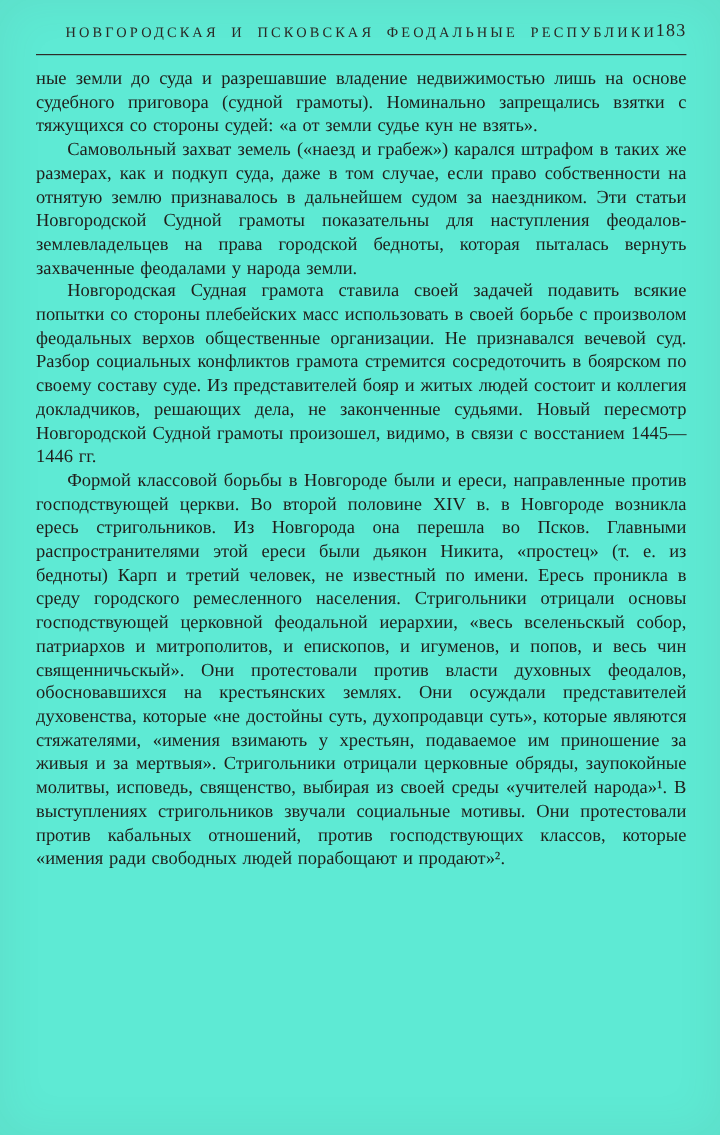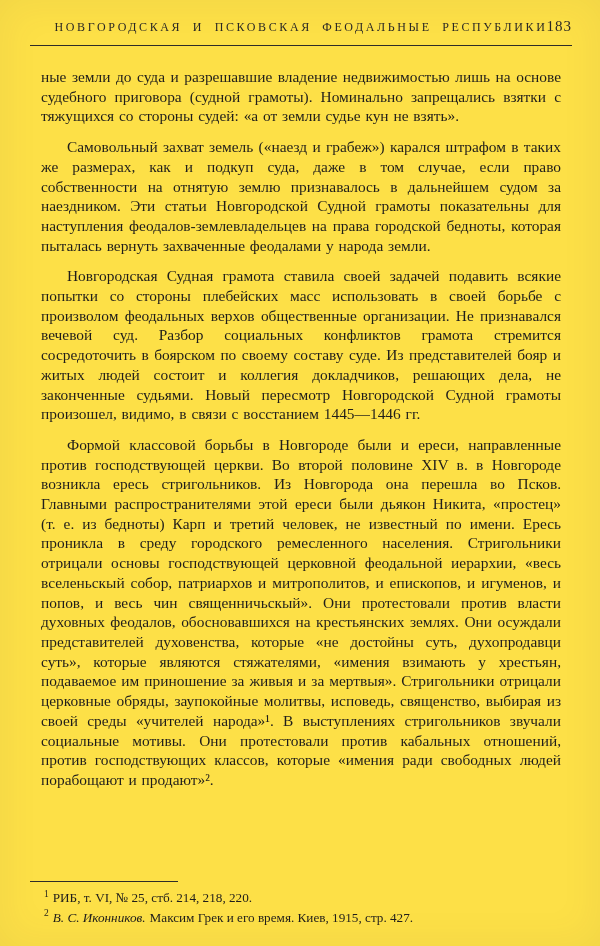--- a/index.html
+++ b/index.html
@@ -7,21 +7,21 @@
     padding: 0;
     background: #d8d5cf;
   }
   .book-page {
     position: relative;
     width: 600px;
     height: 946px;
     box-sizing: border-box;
     margin: 0 auto;
     padding: 16px 28px 18px 30px;
-    background: #fde047;
+    background: #5eead4;
     color: #201e1b;
     font-family: "Liberation Serif", "DejaVu Serif", serif;
     display: flex;
     flex-direction: column;
     overflow: hidden;
     box-shadow: inset 0 0 40px rgba(90,80,60,0.08);
   }
   .page-header {
     position: relative;
     height: 22px;
@@ -53,21 +53,21 @@
   .body-text {
     flex: 1 1 auto;
     font-size: 15.4px;
     line-height: 19.7px;
     text-align: justify;
     hyphens: auto;
     -webkit-hyphens: auto;
     word-spacing: 1px;
   }
   .para {
-    margin: 11px;
+    margin: 0;
     text-indent: 26px;
   }
   .para.first {
     text-indent: 0;
   }
   .footnotes {
     flex: 0 0 auto;
     margin-top: auto;
   }
   .footnote-rule {
@@ -105,23 +105,14 @@
 
   <hr class="header-rule">
 
   <main class="body-text">
     <p class="para first">ные земли до суда и разрешавшие владение недвижимостью лишь на основе судебного приговора (судной грамоты). Номинально запрещались взятки с тяжущихся со стороны судей: «а от земли судье кун не взять».</p>
     <p class="para">Самовольный захват земель («наезд и грабеж») карался штрафом в таких же размерах, как и подкуп суда, даже в том случае, если право собственности на отнятую землю признавалось в дальнейшем судом за наездником. Эти статьи Новгородской Судной грамоты показательны для наступления феодалов-землевладельцев на права городской бедноты, которая пыталась вернуть захваченные феодалами у народа земли.</p>
     <p class="para">Новгородская Судная грамота ставила своей задачей подавить всякие попытки со стороны плебейских масс использовать в своей борьбе с произволом феодальных верхов общественные организации. Не признавался вечевой суд. Разбор социальных конфликтов грамота стремится сосредоточить в боярском по своему составу суде. Из представителей бояр и житых людей состоит и коллегия докладчиков, решающих дела, не законченные судьями. Новый пересмотр Новгородской Судной грамоты произошел, видимо, в связи с восстанием 1445—1446 гг.</p>
     <p class="para">Формой классовой борьбы в Новгороде были и ереси, направленные против господствующей церкви. Во второй половине XIV в. в Новгороде возникла ересь стригольников. Из Новгорода она перешла во Псков. Главными распространителями этой ереси были дьякон Никита, «простец» (т. е. из бедноты) Карп и третий человек, не известный по имени. Ересь проникла в среду городского ремесленного населения. Стригольники отрицали основы господствующей церковной феодальной иерархии, «весь вселеньскый собор, патриархов и митрополитов, и епископов, и игуменов, и попов, и весь чин священничьскый». Они протестовали против власти духовных феодалов, обосновавшихся на крестьянских землях. Они осуждали представителей духовенства, которые «не достойны суть, духопродавци суть», которые являются стяжателями, «имения взимають у хрестьян, подаваемое им приношение за живыя и за мертвыя». Стригольники отрицали церковные обряды, заупокойные молитвы, исповедь, священство, выбирая из своей среды «учителей народа»¹. В выступлениях стригольников звучали социальные мотивы. Они протестовали против кабальных отношений, против господствующих классов, которые «имения ради свободных людей порабощают и продают»².</p>
   </main>
 
-  <footer class="footnotes">
-    <hr class="footnote-rule">
-    <p class="footnote">
-      <sup class="fn-marker">1</sup><span class="fn-text">РИБ, т. VI, № 25, стб. 214, 218, 220.</span>
-    </p>
-    <p class="footnote">
-      <sup class="fn-marker">2</sup><span class="fn-author">В. С. Иконников.</span><span class="fn-text">Максим Грек и его время. Киев, 1915, стр. 427.</span>
-    </p>
-  </footer>
 
 </div>
 
 </body></html>

